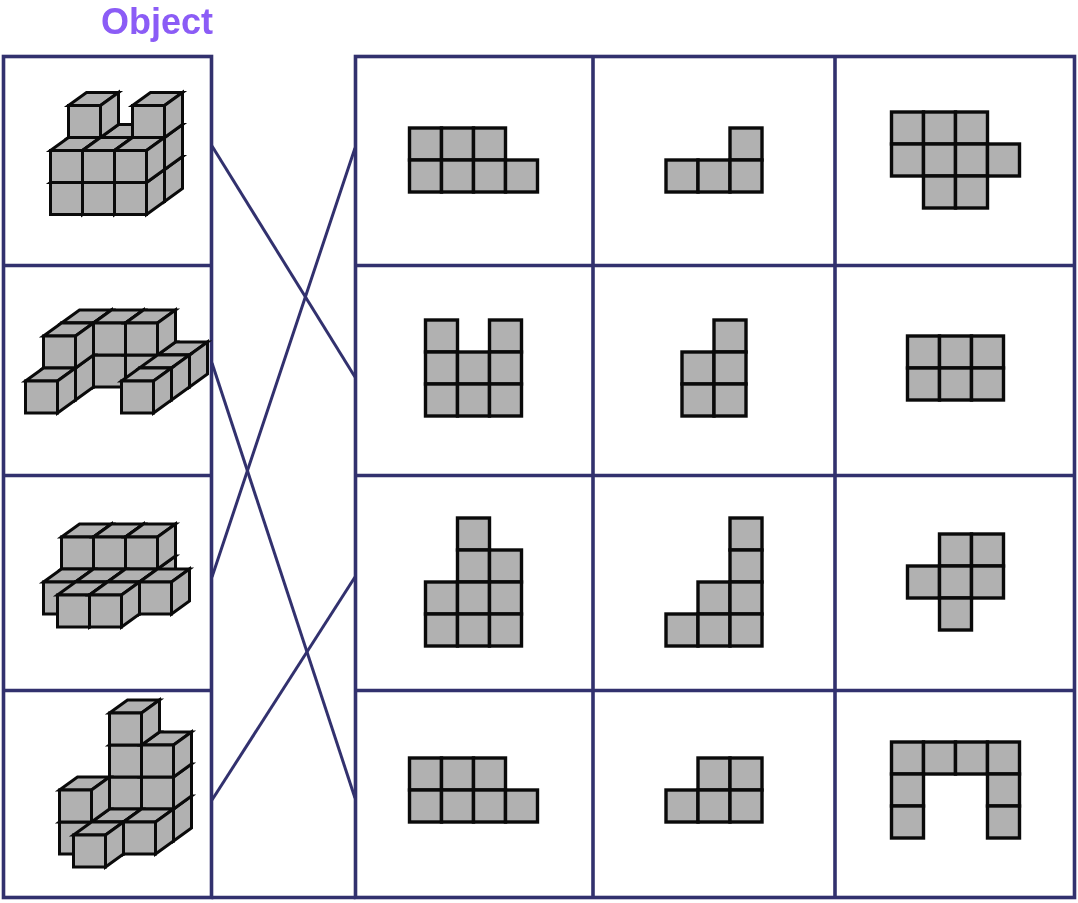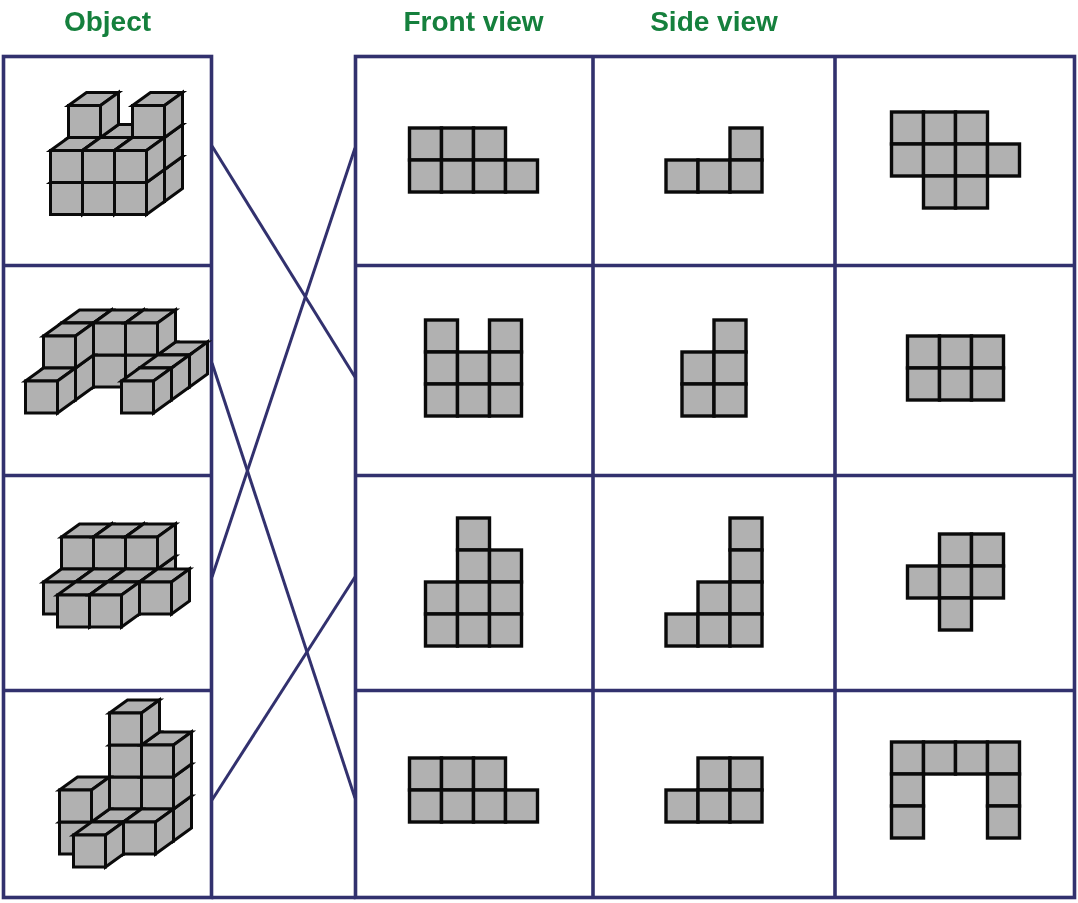--- a/index.html
+++ b/index.html
@@ -6,38 +6,36 @@
   .page{
     position:relative;
     width:1078px;height:903px;
     background:#ffffff;
     font-family:"Liberation Sans",sans-serif;
     overflow:hidden;
   }
   .hdr{
     position:absolute;
     top:1px;height:42px;line-height:42px;
-    text-align:center;
-    font-size:28px;font-weight:700;color:#15803d;
+    text-align:right;
+    font-size:36px;font-weight:700;color:#8b5cf6;
     letter-spacing:0px;
     user-select:none;
   }
   #h-object{left:2px;width:211px;}
   #h-front{left:354px;width:239px;}
   #h-side{left:593px;width:242px;}
   #h-top{left:835px;width:241px;}
   svg.canvas{position:absolute;left:0;top:0;}
 </style>
 </head>
 <body>
 
 <div class="page">
   <div class="hdr" id="h-object">Object</div>
-  <div class="hdr" id="h-front">Front view</div>
-  <div class="hdr" id="h-side">Side view</div>
   <svg class="canvas" width="1078" height="903" viewBox="0 0 1078 903">
       <rect x="3.5" y="56.5" width="208" height="841" fill="none" stroke="#32316e" stroke-width="3.6"></rect>
       <line x1="3.5" y1="265.5" x2="211.5" y2="265.5" stroke="#32316e" stroke-width="3.6"></line>
       <line x1="3.5" y1="475.5" x2="211.5" y2="475.5" stroke="#32316e" stroke-width="3.6"></line>
       <line x1="3.5" y1="690.5" x2="211.5" y2="690.5" stroke="#32316e" stroke-width="3.6"></line>
       <rect x="355.5" y="56.5" width="719" height="841" fill="none" stroke="#32316e" stroke-width="3.6"></rect>
       <line x1="355.5" y1="265.5" x2="1074.5" y2="265.5" stroke="#32316e" stroke-width="3.6"></line>
       <line x1="355.5" y1="475.5" x2="1074.5" y2="475.5" stroke="#32316e" stroke-width="3.6"></line>
       <line x1="355.5" y1="690.5" x2="1074.5" y2="690.5" stroke="#32316e" stroke-width="3.6"></line>
       <line x1="593" y1="56.5" x2="593" y2="897.5" stroke="#32316e" stroke-width="3.6"></line>

